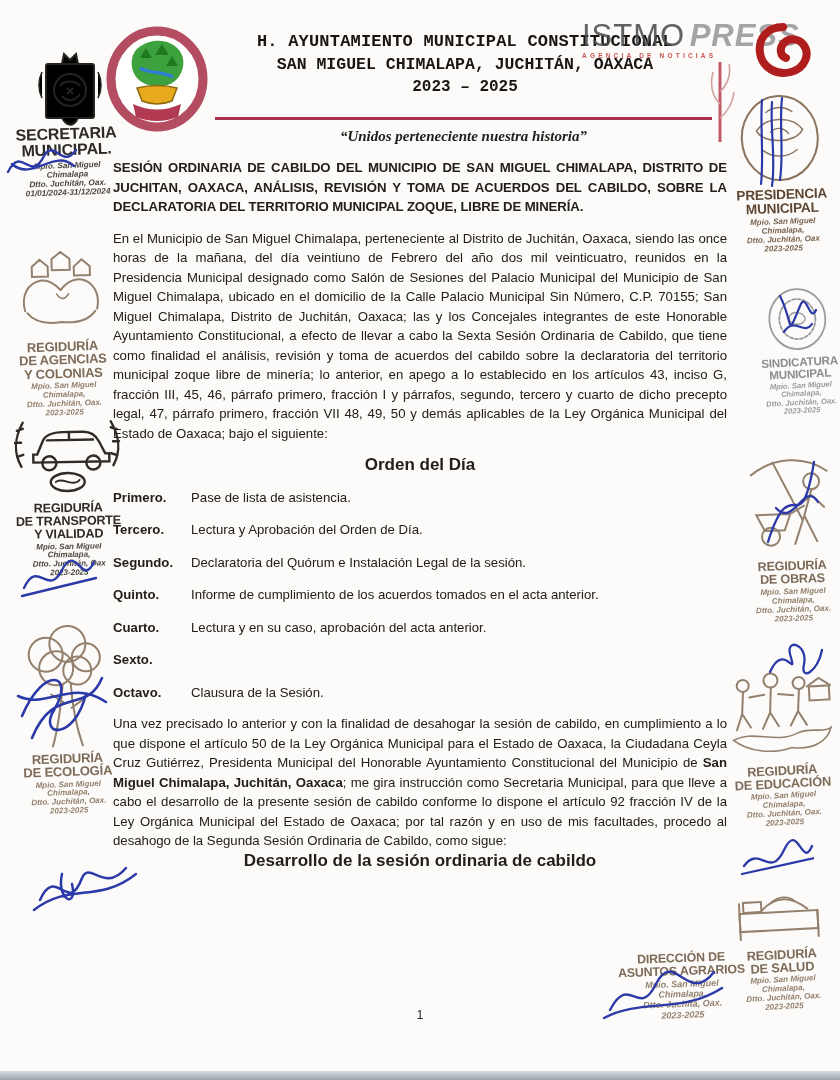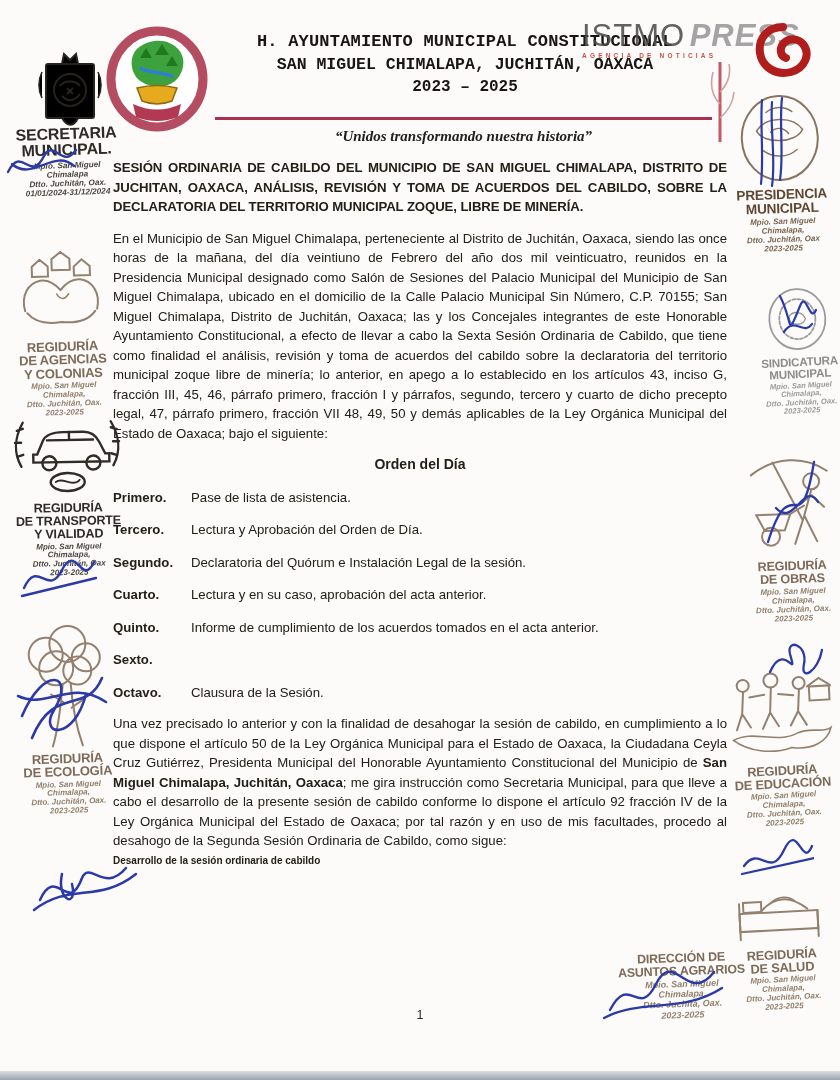--- a/index.html
+++ b/index.html
@@ -25,25 +25,25 @@
   .press-logo .tagline{margin-top:-2px;font-size:6.5px;letter-spacing:3.2px;color:#c23a34;font-weight:bold;}
   .press-icon{position:absolute;left:752px;top:20px;z-index:9;}
   .ribbon{position:absolute;left:700px;top:62px;z-index:8;opacity:.8;}
 
   
   .doc-body{position:absolute;left:113px;top:158px;width:614px;z-index:2;
             font-size:13.2px;line-height:19.5px;text-align:justify;color:#232019;}
   .doc-body p{margin:0;}
   .subject{font-weight:bold;letter-spacing:-.1px;}
   .para{margin-top:12px !important;}
-  .agenda-title{margin:12px 0 0 0;text-align:center;font-size:14px;font-weight:bold;}
+  .agenda-title{margin:12px 0 0 0;text-align:center;font-size:17px;font-weight:bold;}
   .agenda-row{display:flex;margin-top:13px;text-align:left;}
   .agenda-row .term{flex:0 0 78px;font-weight:bold;}
   .agenda-row .atext{flex:1;}
-  .dev-title{margin:0;text-align:left;font-size:10px;font-weight:bold;}
+  .dev-title{margin:0;text-align:center;font-size:17px;font-weight:bold;}
   .page-number{position:absolute;left:0;top:1008px;width:840px;text-align:center;
                font-size:12.5px;color:#2a2a2a;z-index:2;}
 
   
   .stamp{position:absolute;text-align:center;z-index:4;}
   .stamp-title{font-weight:bold;line-height:1.02;letter-spacing:-.2px;}
   .stamp-sub{font-style:italic;font-weight:bold;line-height:1.12;margin-top:2px;}
   .stamp-line{display:block;}
   .sepia .stamp-title{color:#7d6a58;}
   .sepia .stamp-sub{color:#93806e;}
@@ -83,21 +83,21 @@
     <path d="M31,62 Q51,57 71,62 L66,75 Q51,81 36,75 Z" fill="#e7a91e" stroke="#8a6a10" stroke-width="1.5"></path>
     <path d="M27,78 Q51,89 75,78 L72,91 Q51,99 30,91 Z" fill="#b13a52"></path>
   </svg>
 
   <div class="header-text">
     <div class="title l1">H. AYUNTAMIENTO MUNICIPAL CONSTITUCIONAL</div>
     <div class="title l2">SAN MIGUEL CHIMALAPA, JUCHITÁN, OAXACA</div>
     <div class="title l3">2023 – 2025</div>
   </div>
   <div class="red-rule"></div>
-  <div class="motto">“Unidos transformando nuestra historia”</div>
+  <div class="motto">“Unidos perteneciente nuestra historia”</div>
 
   <div class="press-logo">
     <span class="istmo">ISTMO</span>
     <span class="press">PRESS</span>
     <div class="tagline">AGENCIA DE NOTICIAS</div>
   </div>
   <svg class="press-icon" width="62" height="60" viewBox="0 0 62 60">
     <path d="M31,7 C15,7 6,19 8,33 C10,47 24,56 39,52 C53,48 59,34 51,24 C46,18 37,18 32,23 C27,28 28,36 34,38" fill="none" stroke="#b01d1d" stroke-width="8" stroke-linecap="round"></path>
   </svg>
   <svg class="ribbon" width="36" height="82" viewBox="0 0 36 82">
@@ -116,26 +116,26 @@
       </div>
     <div class="agenda-row">
         <span class="term">Tercero.</span>
         <span class="atext">Lectura y Aprobación del Orden de Día.</span>
       </div>
     <div class="agenda-row">
         <span class="term">Segundo.</span>
         <span class="atext">Declaratoria del Quórum e Instalación Legal de la sesión.</span>
       </div>
     <div class="agenda-row">
+        <span class="term">Quinto.</span>
+        <span class="atext">Informe de cumplimiento de los acuerdos tomados en el acta anterior.</span>
+      </div>
+    <div class="agenda-row">
         <span class="term">Cuarto.</span>
         <span class="atext">Lectura y en su caso, aprobación del acta anterior.</span>
-      </div>
-    <div class="agenda-row">
-        <span class="term">Quinto.</span>
-        <span class="atext">Informe de cumplimiento de los acuerdos tomados en el acta anterior.</span>
       </div>
     <div class="agenda-row">
         <span class="term">Sexto.</span>
       </div>
     <div class="agenda-row">
         <span class="term">Octavo.</span>
         <span class="atext">Clausura de la Sesión.</span>
       </div>
 
     <p class="para"><span>Una vez precisado lo anterior y con la finalidad de desahogar la sesión de cabildo, en cumplimiento a lo que dispone el artículo 50 de la Ley Orgánica Municipal para el Estado de Oaxaca, la Ciudadana Ceyla Cruz Gutiérrez, Presidenta Municipal del Honorable Ayuntamiento Constitucional del Municipio de </span><b>San Miguel Chimalapa, Juchitán, Oaxaca</b><span>; me gira instrucción como Secretaria Municipal, para que lleve a cabo el desarrollo de la presente sesión de cabildo conforme lo dispone el artículo 92 fracción IV de la Ley Orgánica Municipal del Estado de Oaxaca; por tal razón y en uso de mis facultades, procedo al desahogo de la Segunda Sesión Ordinaria de Cabildo, como sigue:</span></p>

